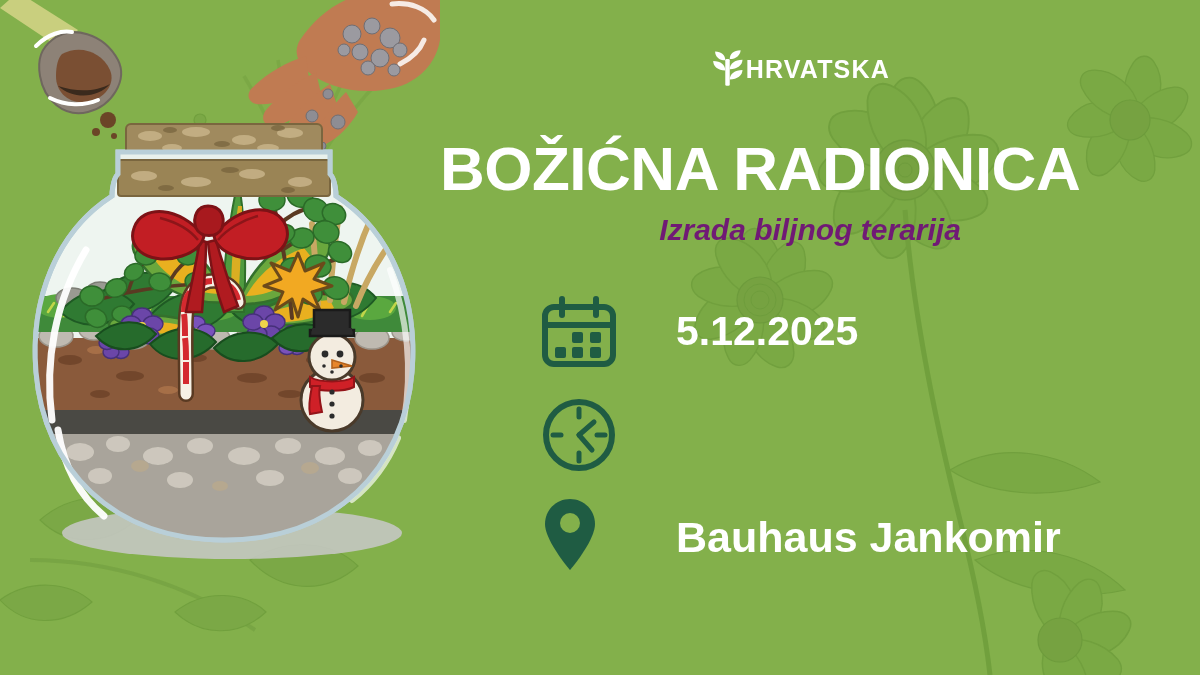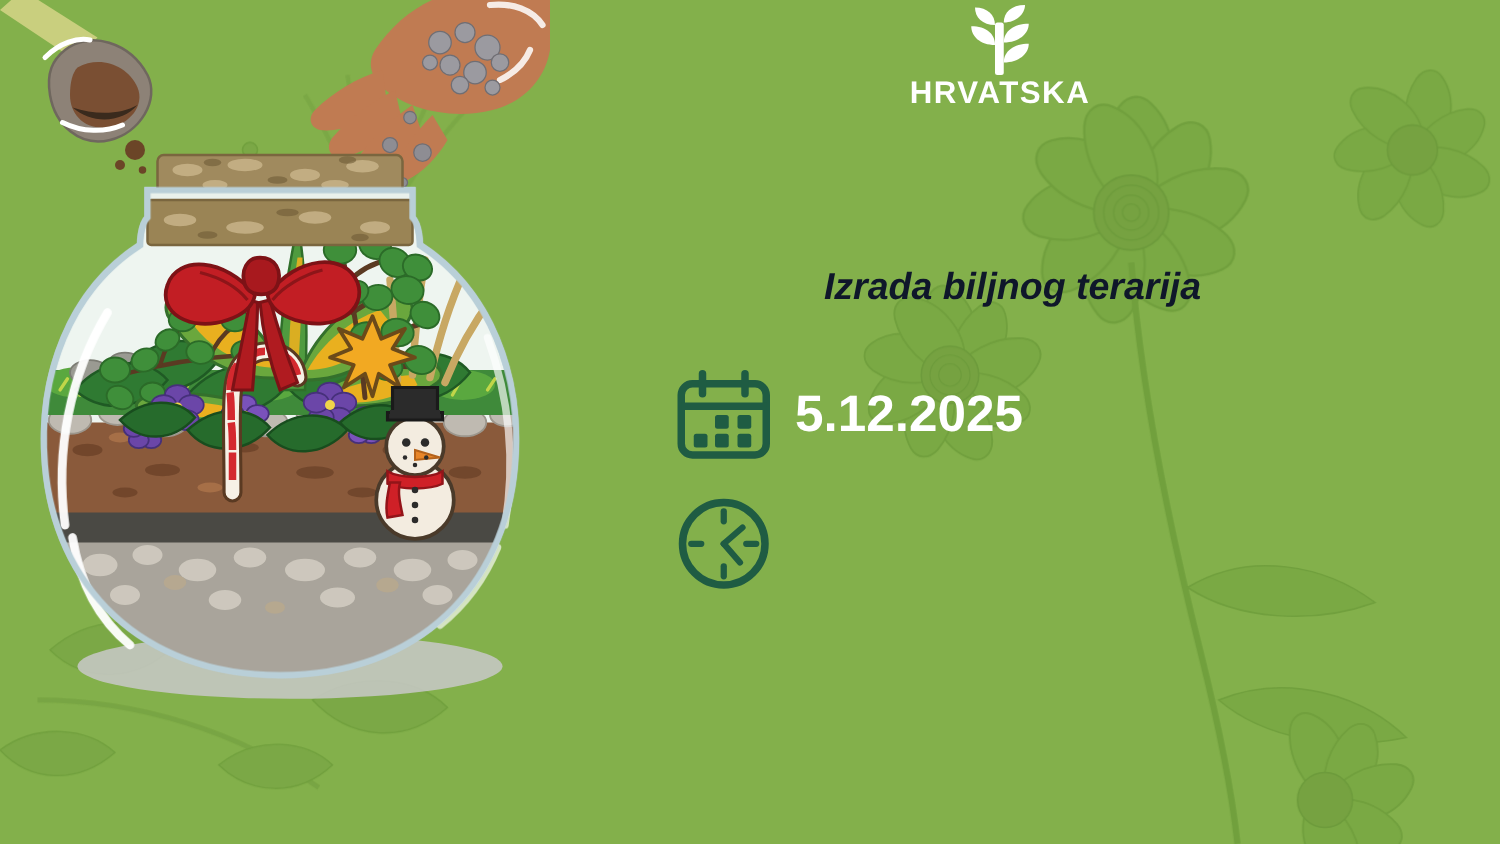--- a/index.html
+++ b/index.html
@@ -12,54 +12,55 @@
     position:relative;width:1200px;height:675px;overflow:hidden;
     background:#83b04b;
   }
 
   
   .bg-art{position:absolute;inset:0;pointer-events:none;}
   .bg-art svg{position:absolute;inset:0;width:1200px;height:675px;}
 
   
   .logo{
-    position:absolute;left:710px;top:4px;width:180px;height:108px;
-    display:flex;flex-direction:column;align-items:center;justify-content:flex-start;
+    position:absolute;left:710px;top:14px;width:180px;height:108px;
+    display:flex;flex-direction:row;align-items:center;justify-content:flex-start;
   }
   .logo-mark{width:56px;height:56px;display:block;}
   .logo-text{
     color:#ffffff;font-weight:bold;text-align:center;
     font-size:25px;line-height:0.98;letter-spacing:1.2px;margin-top:2px;
   }
   .logo-text span{display:block;}
 
   
   .title{
     position:absolute;left:440px;top:138px;width:740px;
     color:#ffffff;font-weight:bold;font-size:62px;line-height:1.0;
     letter-spacing:-0.5px;white-space:nowrap;
   }
   .subtitle{
     position:absolute;left:440px;top:213px;width:740px;
-    color:#0f172a;font-weight:bold;font-style:italic;font-size:30px;
+    color:#701a75;font-weight:bold;font-style:italic;font-size:30px;
     text-align:center;white-space:nowrap;
   }
 
   
   .info{position:absolute;left:540px;top:280px;width:640px;}
   .info-row{
     display:flex;align-items:center;height:103px;
   }
   .info-icon{
     width:96px;flex:0 0 96px;display:flex;align-items:center;justify-content:flex-start;
   }
   .info-icon svg{display:block;}
   .info-text{
     color:#ffffff;font-weight:bold;font-size:41px;line-height:1;
     white-space:nowrap;
+    margin-left:40px;
   }
   .row-loc .info-text{font-size:43px;}
 
   
   .terrarium{position:absolute;left:0px;top:0px;width:470px;height:600px;}
   .terrarium svg{display:block;width:470px;height:600px;}
 </style>
 </head>
 <body>
 
@@ -563,20 +564,21 @@
         <path d="M24,32 C 12,32 5,25 5,17 C 17,17 24,23 24,32 Z"></path>
         <path d="M31,30 C 43,30 51,23 51,15 C 39,15 31,21 31,30 Z"></path>
         <path d="M31,46 C 43,46 51,39 51,31 C 39,31 31,37 31,46 Z"></path>
       </g>
     </svg>
     <div class="logo-text">
       <span>HRVATSKA</span>
     </div>
   </div>
 
+  <div class="title">BOŽIĆNA RADIONICA</div>
   <div class="subtitle">Izrada biljnog terarija</div>
 
   <div class="info">
 
     <div class="info-row row-date">
       <div class="info-icon">
         <svg width="78" height="74" viewBox="0 0 78 74" xmlns="http://www.w3.org/2000/svg">
           <g fill="none" stroke="#1f5c43" stroke-width="6">
             <rect x="5" y="12" width="68" height="57" rx="9"></rect>
             <line x1="5" y1="30" x2="73" y2="30"></line>
@@ -606,16 +608,25 @@
             <line x1="57" y1="39" x2="65" y2="39"></line>
           </g>
           <g stroke="#1f5c43" stroke-width="5" stroke-linecap="round" fill="none">
             <line x1="39" y1="39" x2="54" y2="26"></line>
             <line x1="39" y1="39" x2="52" y2="54"></line>
           </g>
         </svg>
       </div>
     </div>
 
+    <div class="info-row row-loc">
+      <div class="info-icon">
+        <svg width="78" height="82" viewBox="0 0 78 82" xmlns="http://www.w3.org/2000/svg">
+          <path d="M30,2 C 16,2 5,13 5,27 C 5,44 30,73 30,73 C 30,73 55,44 55,27 C 55,13 44,2 30,2 Z" fill="#1f5c43"></path>
+          <circle cx="30" cy="26" r="10" fill="#83b04b"></circle>
+        </svg>
+      </div>
+      <div class="info-text">Bauhaus Jankomir</div>
+    </div>
 
   </div>
 
 </div>
 
 </body></html>

